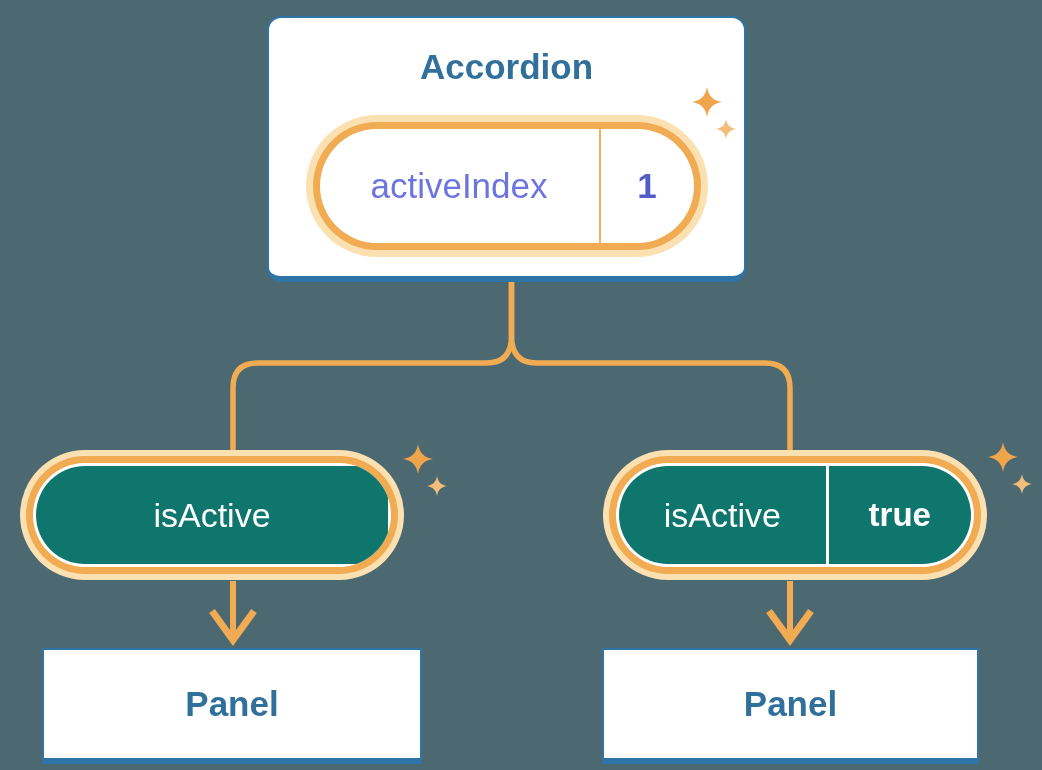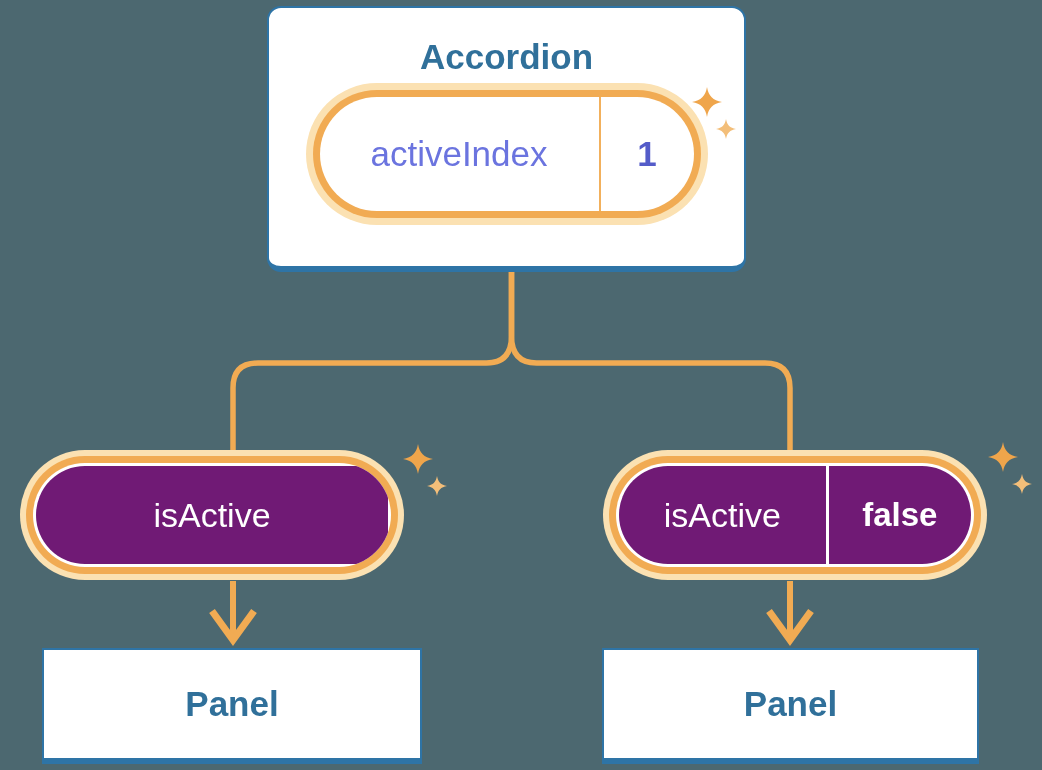--- a/index.html
+++ b/index.html
@@ -28,21 +28,21 @@
     background: #FFFFFF;
     border: 2px solid #2E74A6;
     border-bottom-width: 6px;
     border-radius: 14px;
     box-sizing: border-box;
     display: flex;
     flex-direction: column;
     align-items: center;
   }
   .accordion-card {
-    left: 267px; top: 6px;
+    left: 267px; top: 16px;
     width: 479px; height: 266px;
     padding-top: 30px;
   }
   .card-title {
     font-size: 35px;
     font-weight: 600;
     color: #30709A;
     line-height: 1.1;
   }
   .panel-card {
@@ -71,21 +71,21 @@
     border-radius: 999px;
     height: 100%;
     box-sizing: border-box;
     display: flex;
     align-items: stretch;
     overflow: hidden;
   }
   
   .top-pill {
     position: relative;
-    margin-top: 6px;
+    margin-top: 28px;
     width: 402px; height: 142px;
   }
   .pill-body.light { background: #FFFFFF; }
   .seg {
     display: flex;
     align-items: center;
     justify-content: center;
   }
   .light .seg-label {
     flex: 3;
@@ -104,21 +104,21 @@
     position: absolute;
     width: 384px; height: 130px;
   }
   .prop-pill .pill-glow { padding: 6px; width: 100%; height: 100%; }
   .pill-body.purple {
     background: #FFFFFF;
     padding: 3px;
     gap: 3px;
   }
   .purple .seg {
-    background: #701a75;
+    background: #0f766e;
     color: #FFFFFF;
   }
   .purple .seg-label {
     flex: 1.45;
     font-size: 34px;
     border-radius: 999px 0 0 999px;
   }
   .purple .seg-value {
     flex: 1;
     font-size: 33px;
@@ -185,21 +185,21 @@
   <svg class="sparkles sparkles-left" viewBox="0 0 50 60">
     <path fill="#EFA54B" d="M17 2c1.5 9 6 13.5 15 15-9 1.5-13.5 6-15 15-1.5-9-6-13.5-15-15 9-1.5 13.5-6 15-15Z"></path>
     <path fill="#F3BE79" d="M36 34c1 6 4 9 10 10-6 1-9 4-10 10-1-6-4-9-10-10 6-1 9-4 10-10Z"></path>
   </svg>
 
   <div class="prop-pill prop-pill-right">
     <div class="pill-glow">
       <div class="pill-ring">
         <div class="pill-body purple">
           <div class="seg seg-label">isActive</div>
-          <div class="seg seg-value">false</div>
+          <div class="seg seg-value">true</div>
         </div>
       </div>
     </div>
   </div>
   <svg class="sparkles sparkles-right" viewBox="0 0 50 60">
     <path fill="#EFA54B" d="M17 2c1.5 9 6 13.5 15 15-9 1.5-13.5 6-15 15-1.5-9-6-13.5-15-15 9-1.5 13.5-6 15-15Z"></path>
     <path fill="#F3BE79" d="M36 34c1 6 4 9 10 10-6 1-9 4-10 10-1-6-4-9-10-10 6-1 9-4 10-10Z"></path>
   </svg>
 
   <div class="card panel-card panel-left">

